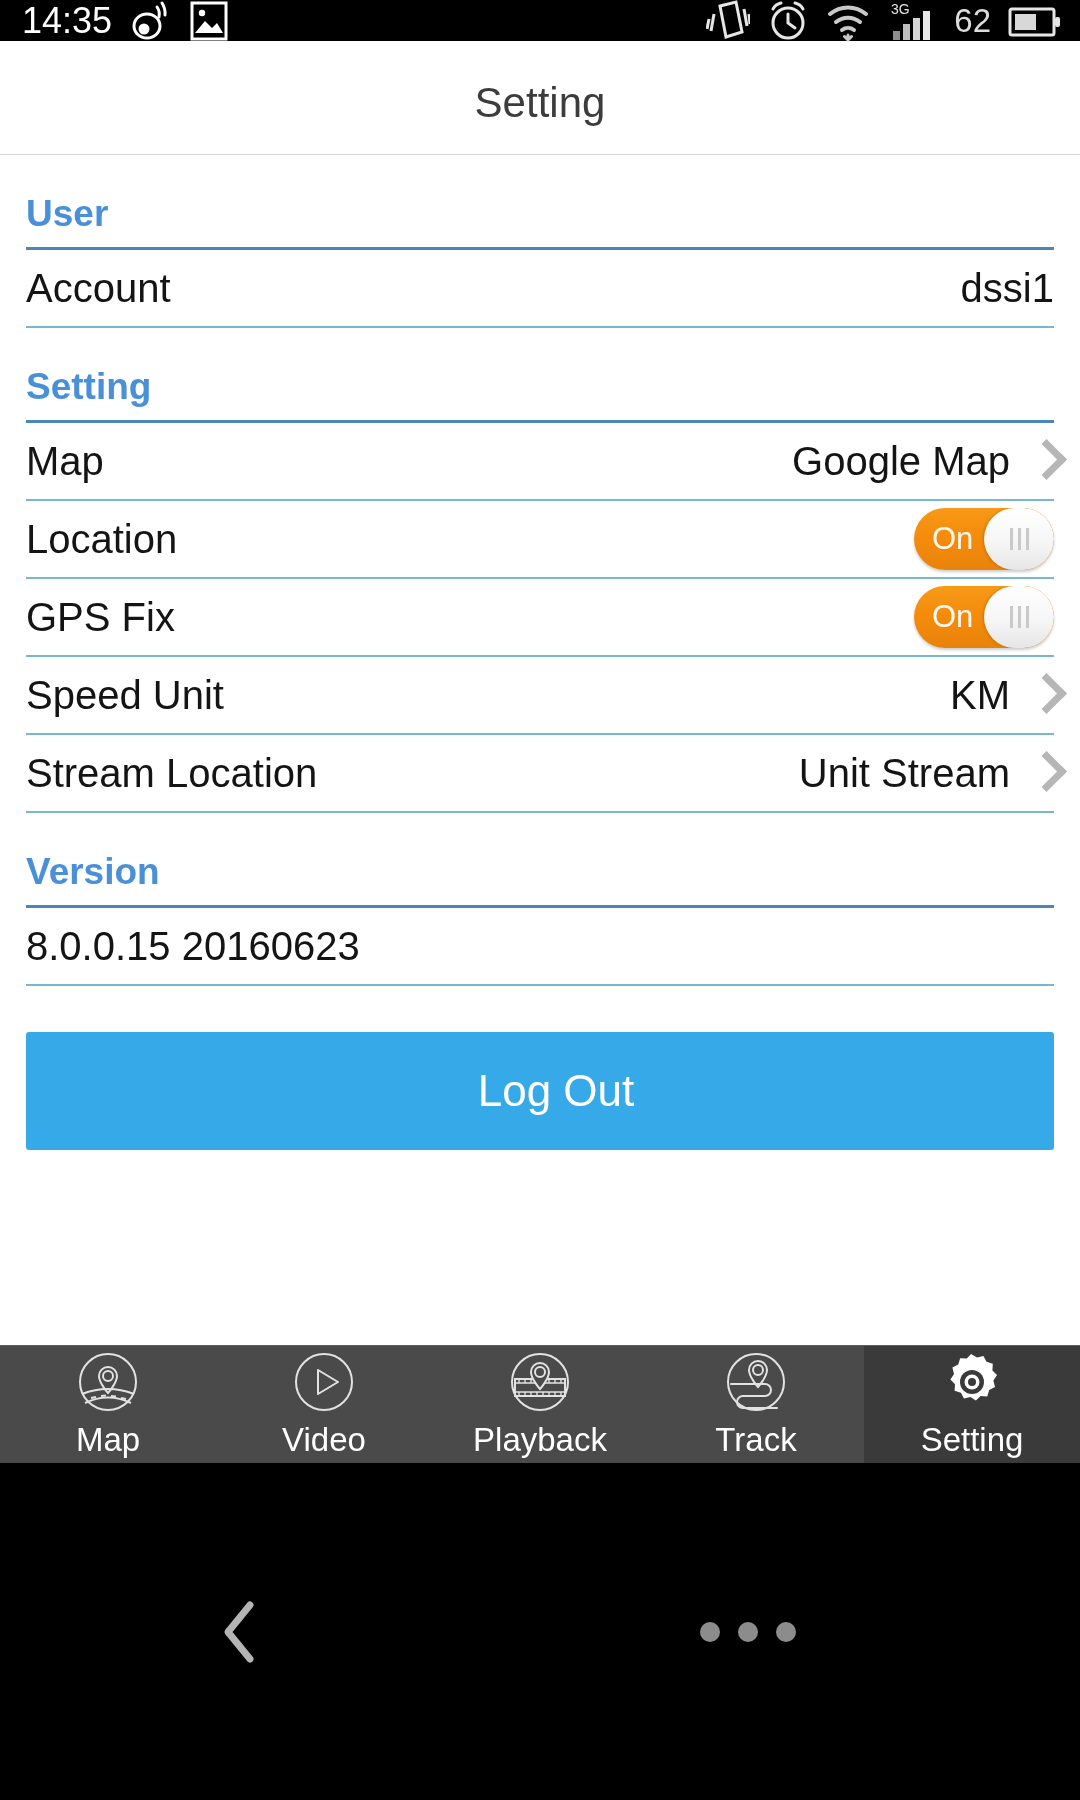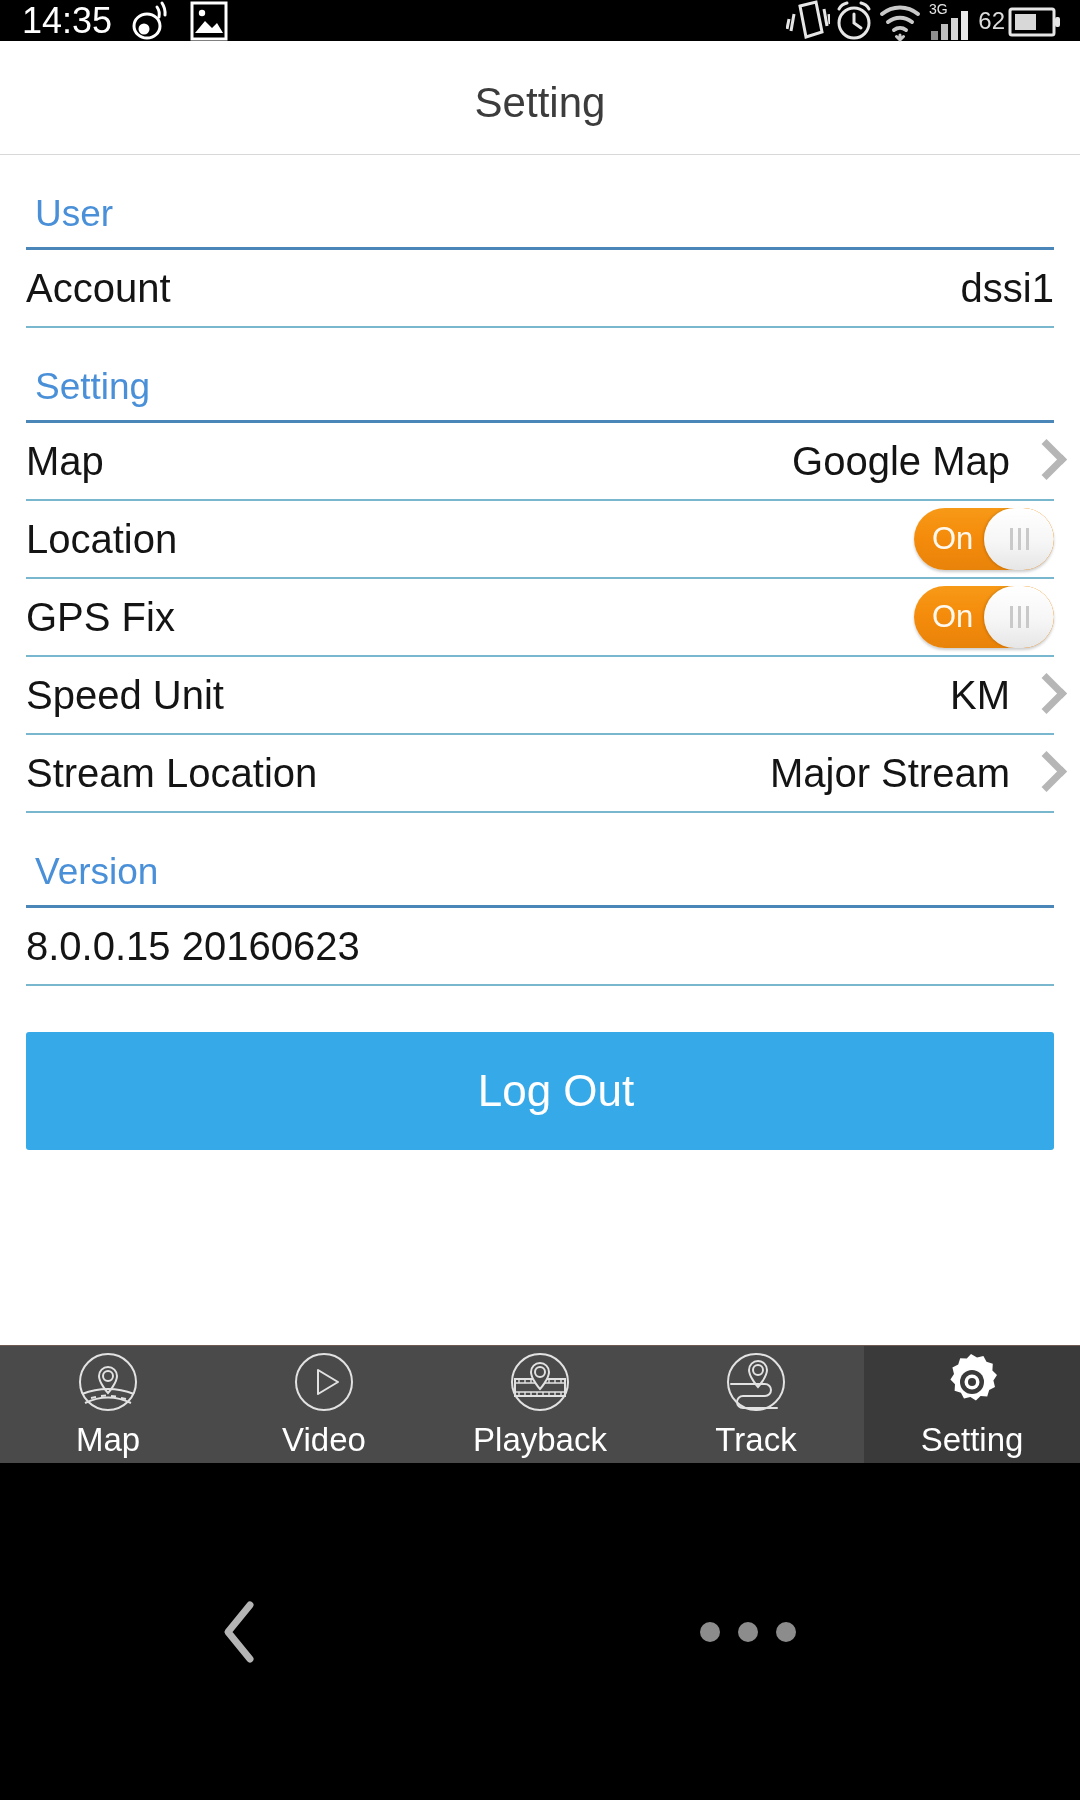--- a/index.html
+++ b/index.html
@@ -13,40 +13,40 @@
 
   
   .statusbar{
     position:absolute; top:0; left:0; width:1080px; height:41px;
     background:#000; display:flex; align-items:center;
     padding:0 18px 0 22px;
   }
   .sb-clock{ color:#fff; font-size:36px; letter-spacing:0px; line-height:1; }
   .sb-left-icons{ display:flex; align-items:center; gap:14px; margin-left:18px; }
   .sb-spacer{ flex:1; }
-  .sb-right{ display:flex; align-items:center; gap:3px; }
-  .sb-batt-num{ color:#dcdcdc; font-size:24px; line-height:1; }
+  .sb-right{ display:flex; align-items:center; gap:17px; }
+  .sb-batt-num{ color:#dcdcdc; font-size:33px; line-height:1; }
   .ico{ display:block; }
 
   
   .titlebar{
     position:absolute; top:52px; left:0; width:1080px; height:103px;
     background:#fff; display:flex; align-items:center; justify-content:center;
     border-bottom:1px solid #d8d8d8;
   }
   .titlebar .title{ font-size:42px; color:#3c3c3c; font-weight:400; }
 
   
   .content{
     position:absolute; top:155px; left:0; width:1080px; height:1190px;
     background:#fff; overflow:hidden;
   }
   .section-header{
-    padding:38px 26px 12px 35px;
-    font-size:37px; color:#4a90d9; font-weight:400;
+    padding:38px 26px 12px 26px;
+    font-size:37px; color:#4a90d9; font-weight:700;
   }
   .hr-strong{ height:3px; background:#4a86b8; margin:0 26px; }
   .hr-light{ height:2px; background:#79b7cf; margin:0 26px; }
 
   .row{
     display:flex; align-items:center;
     height:76px; padding:0 26px;
   }
   .row .label{ font-size:40px; color:#141414; font-weight:400; }
   .row .right{ margin-left:auto; display:flex; align-items:center; gap:22px; }
@@ -245,21 +245,21 @@
       <div class="right">
         <div class="value">KM</div>
         <div class="chev"></div>
       </div>
     </div>
     <div class="hr-light"></div>
 
     <div class="row">
       <div class="label">Stream Location</div>
       <div class="right">
-        <div class="value">Major Stream</div>
+        <div class="value">Unit Stream</div>
         <div class="chev"></div>
       </div>
     </div>
     <div class="hr-light"></div>
 
     <div class="section-header">Version</div>
     <div class="hr-strong"></div>
 
     <div class="row">
       <div class="label">8.0.0.15 20160623</div>

